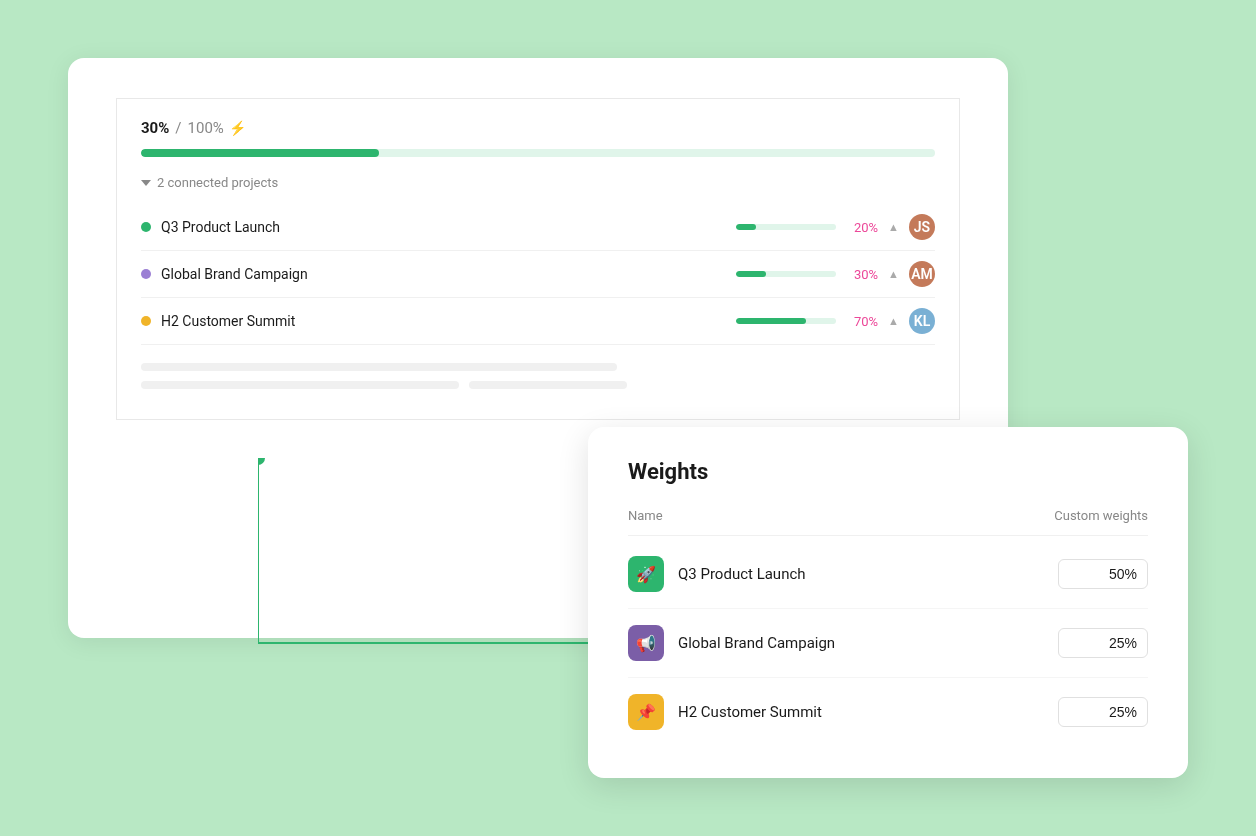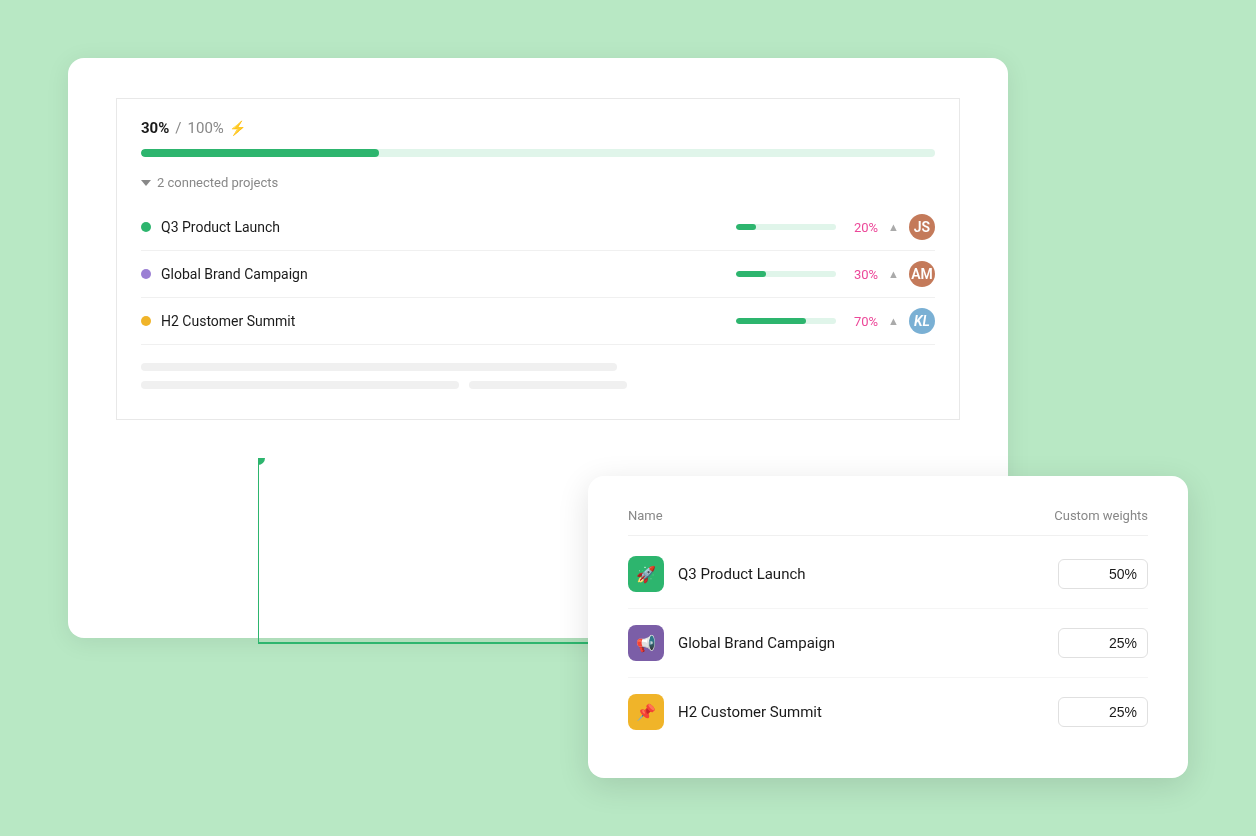--- a/index.html
+++ b/index.html
@@ -396,21 +396,21 @@
         </div>
 
         <div class="project-item">
           <span class="project-dot" style="background: #f0b429;"></span>
           <span class="project-name">H2 Customer Summit</span>
           <div class="project-progress-bar">
             <div class="project-progress-fill" style="width: 70%;"></div>
           </div>
           <span class="project-pct">70%</span>
           <span class="project-arrow">▲</span>
-          <div class="avatar-circle" style="background: #7ab0d4; font-style: italic;">KL</div>
+          <div class="avatar-circle" style="background: #7ab0d4;">KL</div>
         </div>
 
         <div style="margin-top: 18px;">
           <div class="skeleton-row">
             <div class="skeleton" style="width: 60%; height: 8px;"></div>
           </div>
           <div class="skeleton-row">
             <div class="skeleton" style="width: 40%; height: 8px;"></div>
             <div class="skeleton" style="width: 20%; height: 8px;"></div>
           </div>
@@ -424,20 +424,21 @@
     <svg viewBox="0 0 410 220" fill="none" xmlns="http://www.w3.org/2000/svg">
 
       <circle cx="0" cy="0" r="7" fill="#2db56e"></circle>
 
       <path d="M 0 0 L 0 185 L 410 185" stroke="#2db56e" stroke-width="2" fill="none"></path>
       <circle cx="410" cy="185" r="7" fill="#2db56e"></circle>
     </svg>
   </div>
 
   <div class="weights-card">
+    <div class="weights-title">Weights</div>
 
     <div class="weights-table-header">
       <span class="weights-col-name">Name</span>
       <span class="weights-col-custom">Custom weights</span>
     </div>
 
     <div class="weight-row">
       <div class="weight-icon weight-icon-green">🚀</div>
       <span class="weight-name">Q3 Product Launch</span>
       <input class="weight-input" type="text" value="50%" readonly="" style="">

